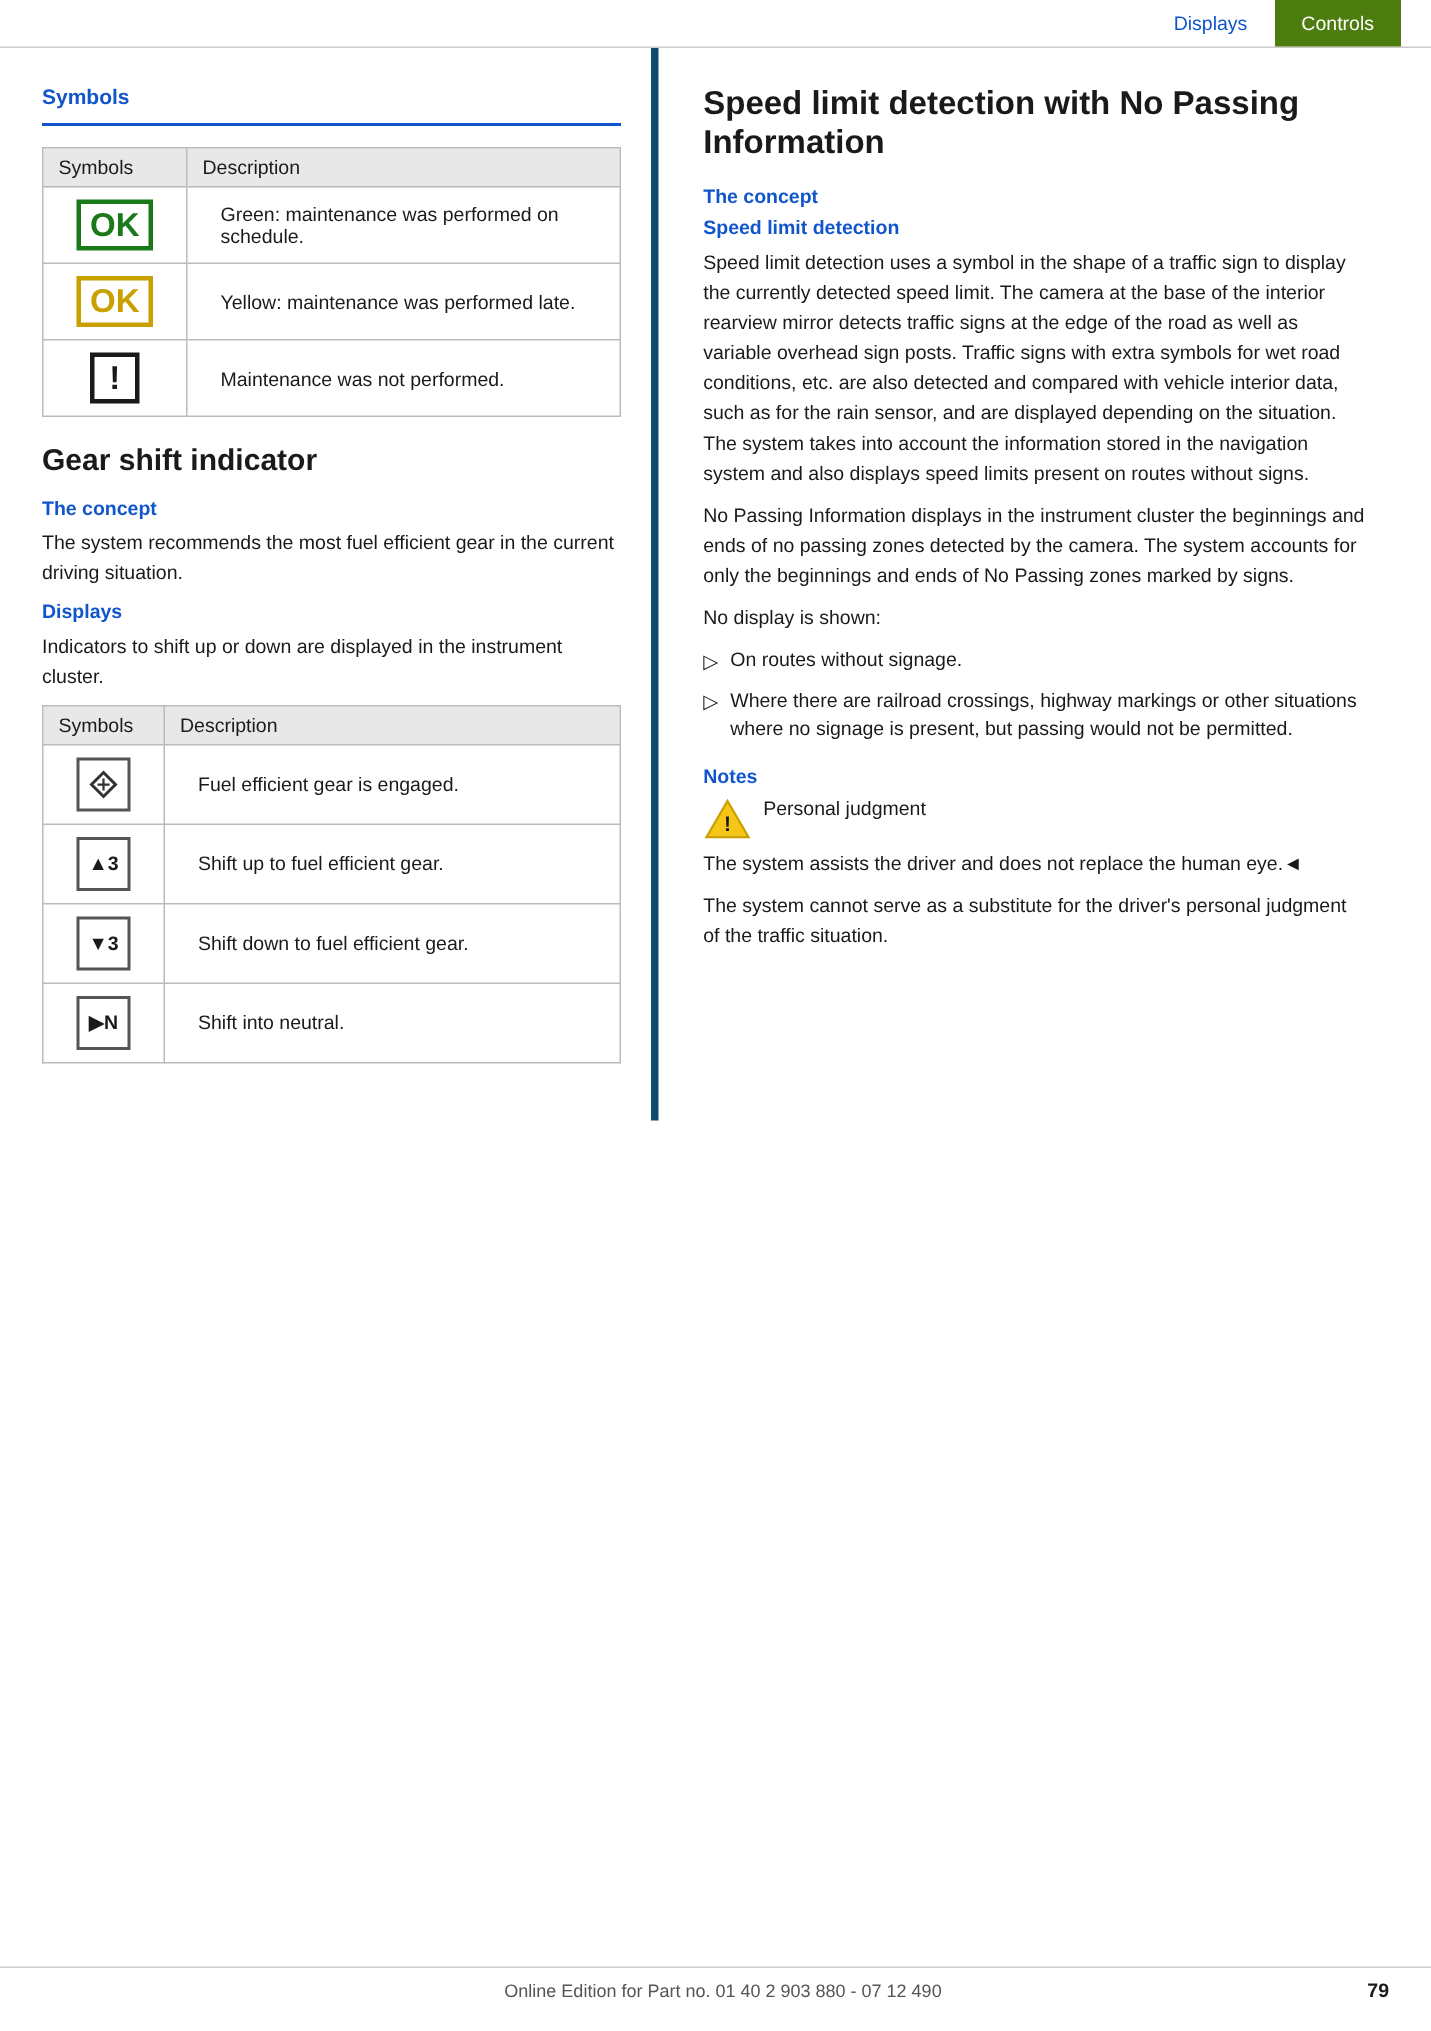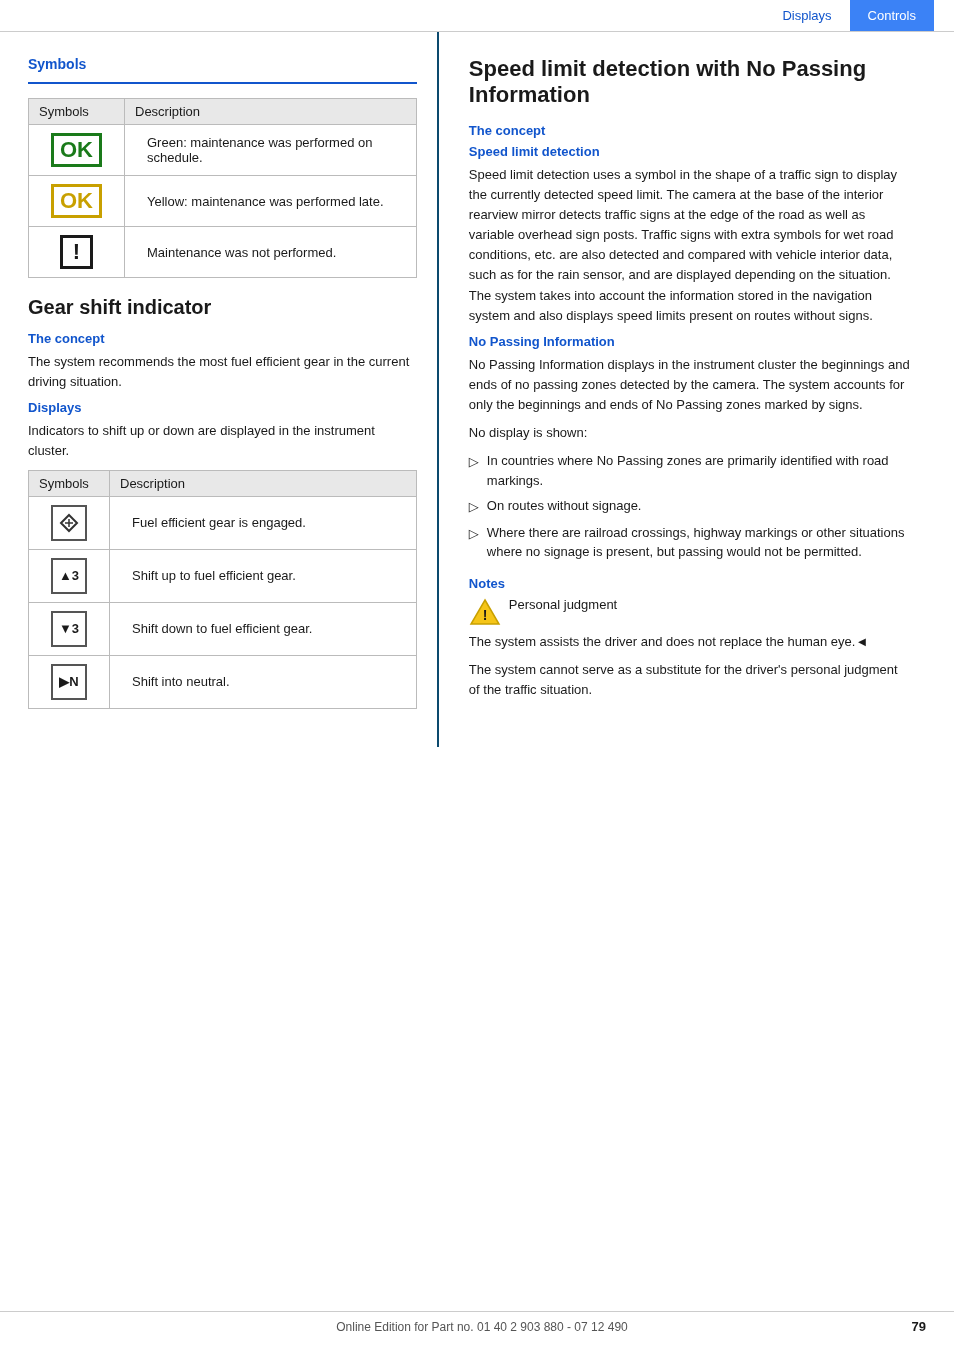--- a/index.html
+++ b/index.html
@@ -20,39 +20,39 @@
       border-bottom: 1px solid #ccc;
       padding: 0 20px;
       position: relative;
     }
     .tab {
       padding: 8px 18px;
       font-size: 13px;
       cursor: pointer;
     }
     .tab.active {
-      background: #3b82f6;
+      background: #4d7c0f;
       color: #fff;
     }
     .tab.inactive {
       color: #1155cc;
     }
 
     
     .page-content {
       display: flex;
       flex-direction: row;
       padding: 0;
     }
 
     
     .left-col {
       width: 46%;
       padding: 24px 20px 20px 28px;
-      border-right: 2px solid #0c4a6e;
+      border-right: 5px solid #0c4a6e;
     }
 
     
     .right-col {
       width: 54%;
       padding: 24px 44px 20px 30px;
     }
 
     
     .section-title {
@@ -352,29 +352,25 @@
 
   <div class="right-col">
 
     <h1 class="main-heading">Speed limit detection with No Passing Information</h1>
 
     <div class="sub-heading" style="margin-top:0;">The concept</div>
 
     <div class="sub-heading">Speed limit detection</div>
     <div class="body-text">Speed limit detection uses a symbol in the shape of a traffic sign to display the currently detected speed limit. The camera at the base of the interior rearview mirror detects traffic signs at the edge of the road as well as variable overhead sign posts. Traffic signs with extra symbols for wet road conditions, etc. are also detected and compared with vehicle interior data, such as for the rain sensor, and are displayed depending on the situation. The system takes into account the information stored in the navigation system and also displays speed limits present on routes without signs.</div>
 
-    <div class="sub-heading">No Passing Information</div>
     <div class="body-text">No Passing Information displays in the instrument cluster the beginnings and ends of no passing zones detected by the camera. The system accounts for only the beginnings and ends of No Passing zones marked by signs.</div>
 
     <div class="body-text">No display is shown:</div>
 
     <ul class="bullet-list">
-      <li>
-        <span>In countries where No Passing zones are primarily identified with road markings.</span>
-      </li>
       <li>
         <span>On routes without signage.</span>
       </li>
       <li>
         <span>Where there are railroad crossings, highway markings or other situations where no signage is present, but passing would not be permitted.</span>
       </li>
     </ul>
 
     <div class="notes-section">
       <div class="sub-heading">Notes</div>

